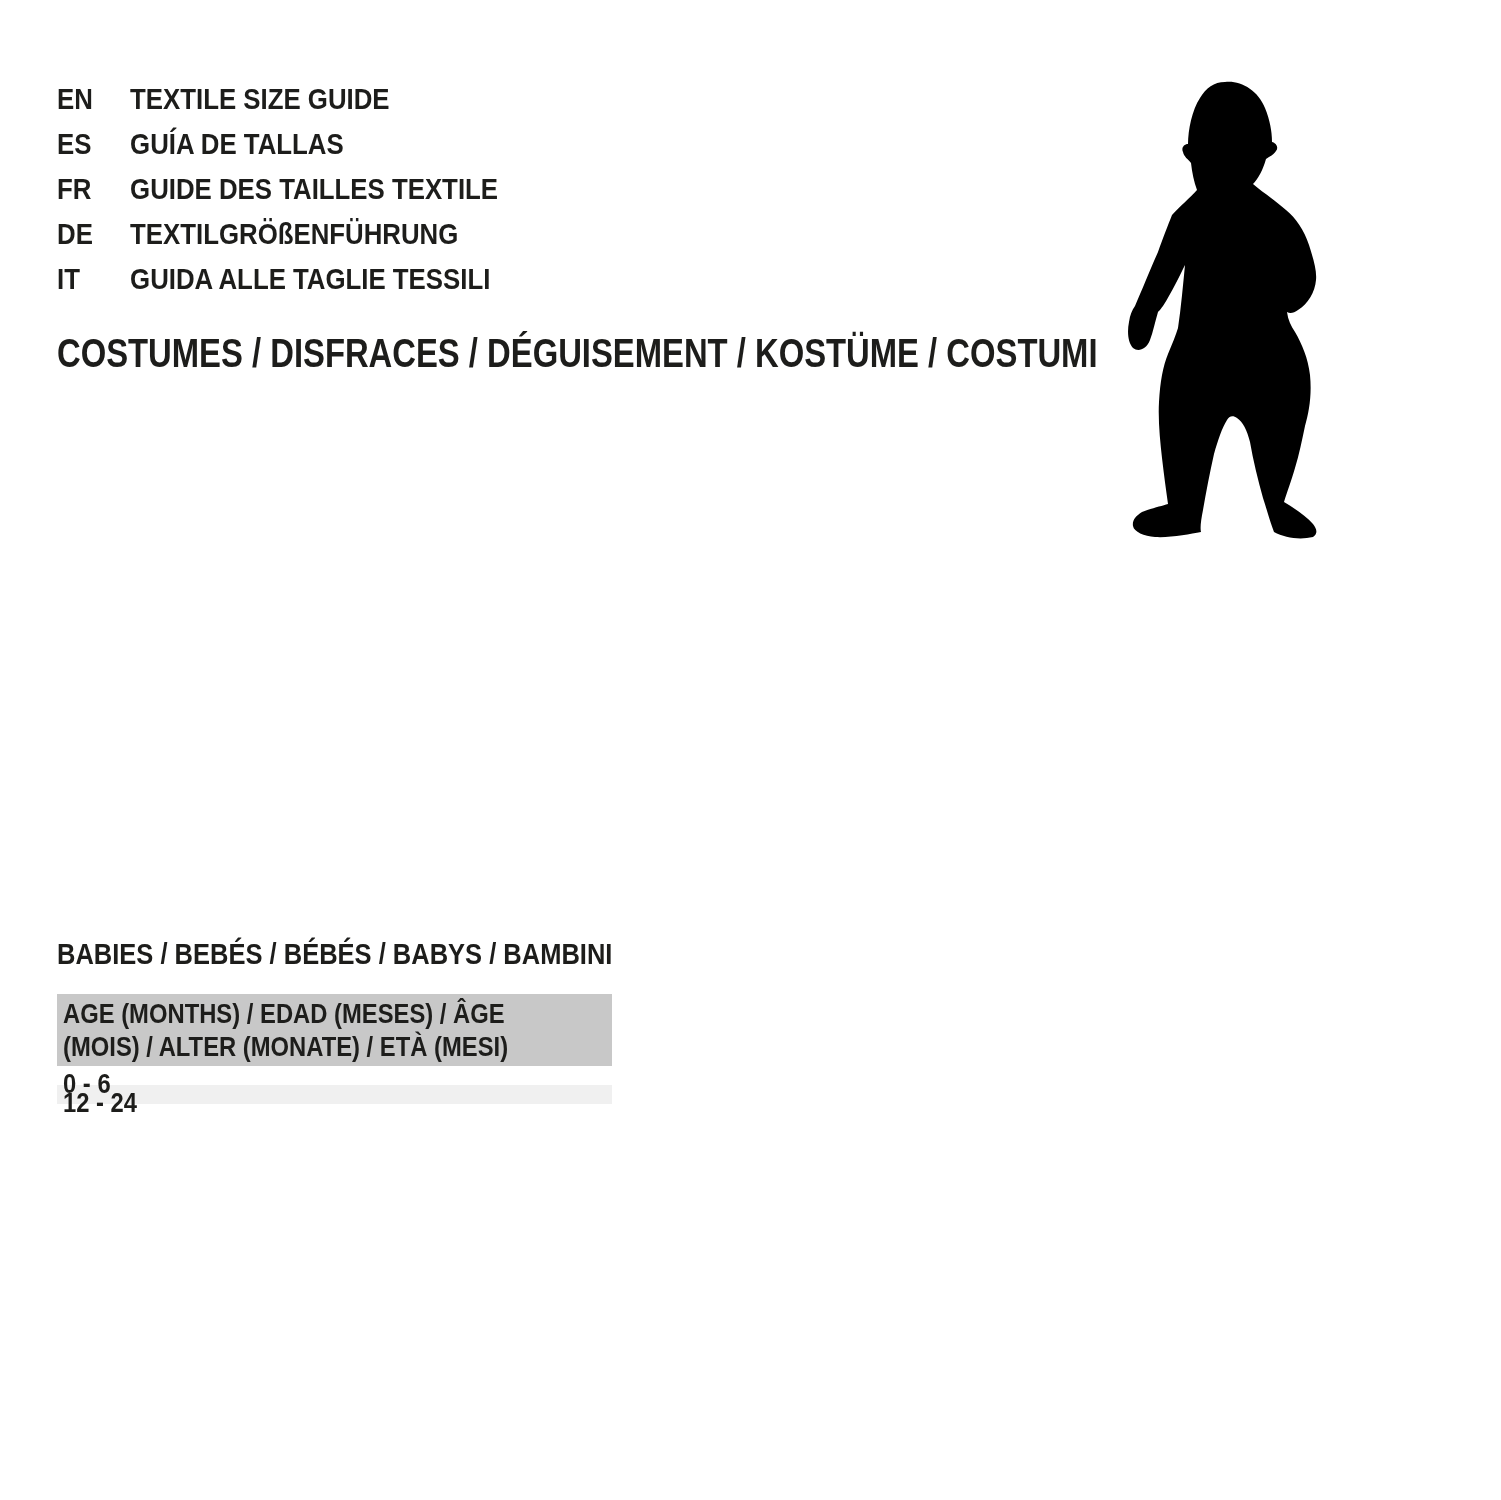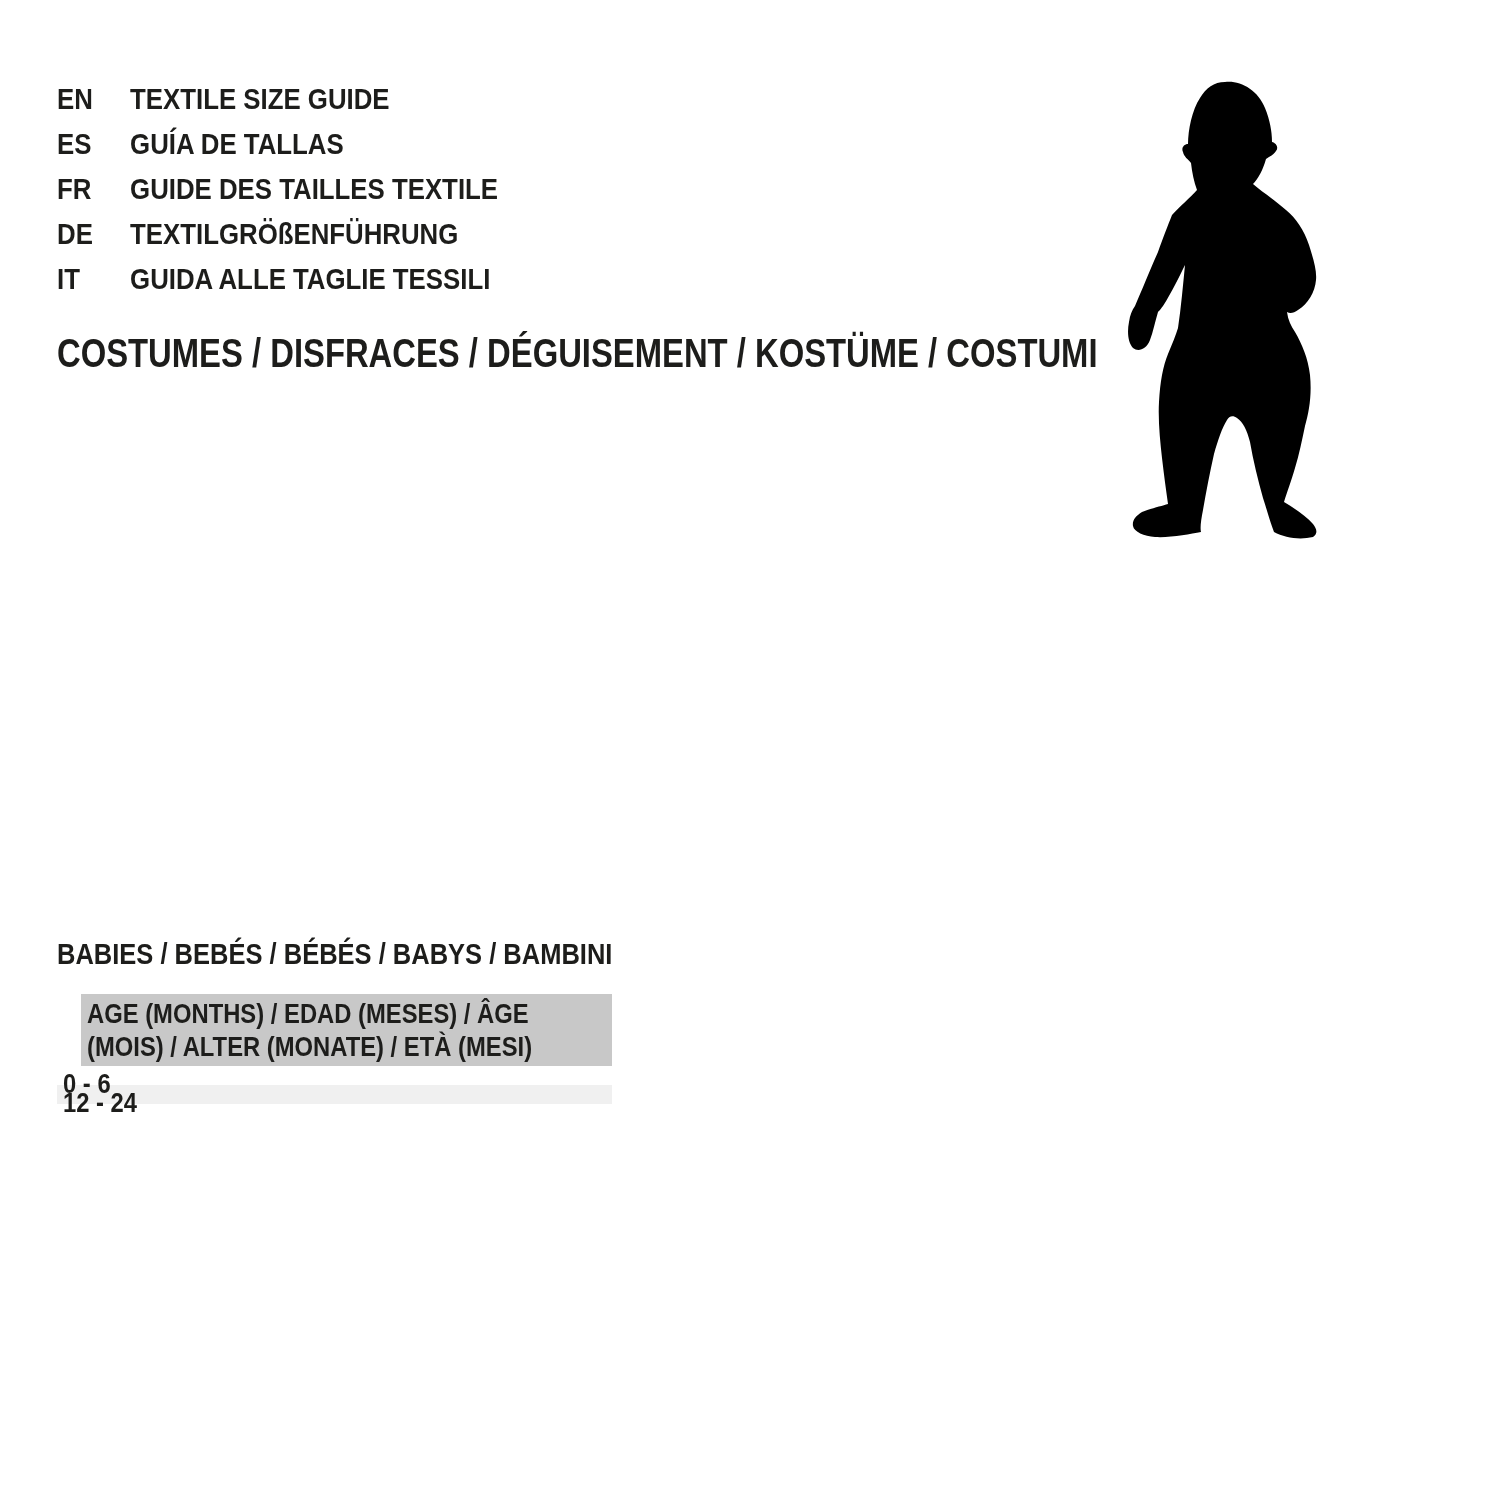--- a/index.html
+++ b/index.html
@@ -50,21 +50,20 @@
     transform: scaleX(0.85); transform-origin: 0 0; white-space: nowrap;
   }
   .size-table { position: absolute; left: 57px; top: 994px; width: 555px; font-size: 28px; }
   .tbl-header {
     background: var(--header_bg, #c8c8c8);
     min-height: 71px;
     padding: 3px 0 3px 6px;
     display: flex; align-items: center;
     line-height: 33px;
     font-weight: bold;
-    margin-left: 24px;
   }
   .tbl-header .cond-wrap { width: 645px; }
   .tbl-row { height: 19px; line-height: 36px; padding-left: 6px; font-weight: bold; }
   .size-table .tbl-row:nth-child(odd) { background: var(--stripe_bg, #f0f0f0); }
 </style>
 </head>
 <body>
 
 <div class="canvas">
 

